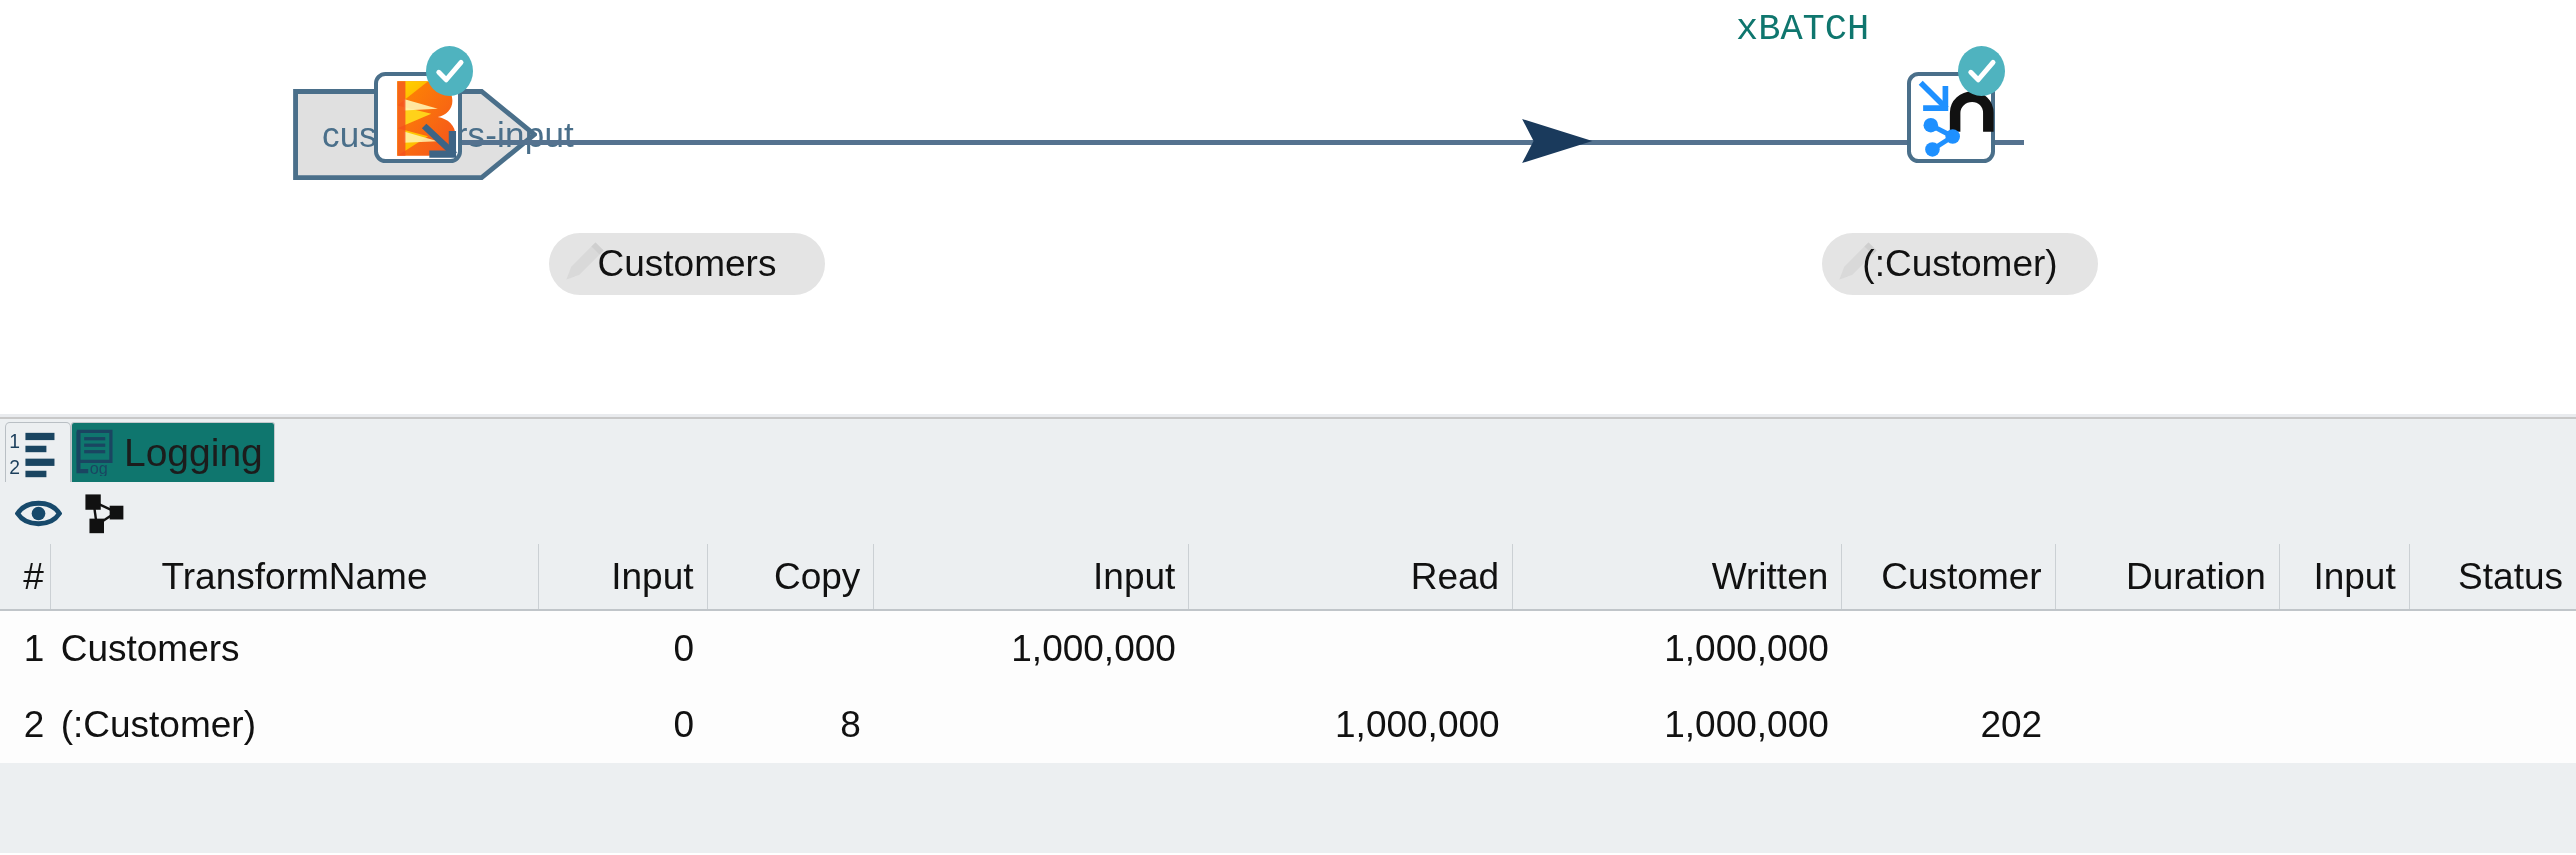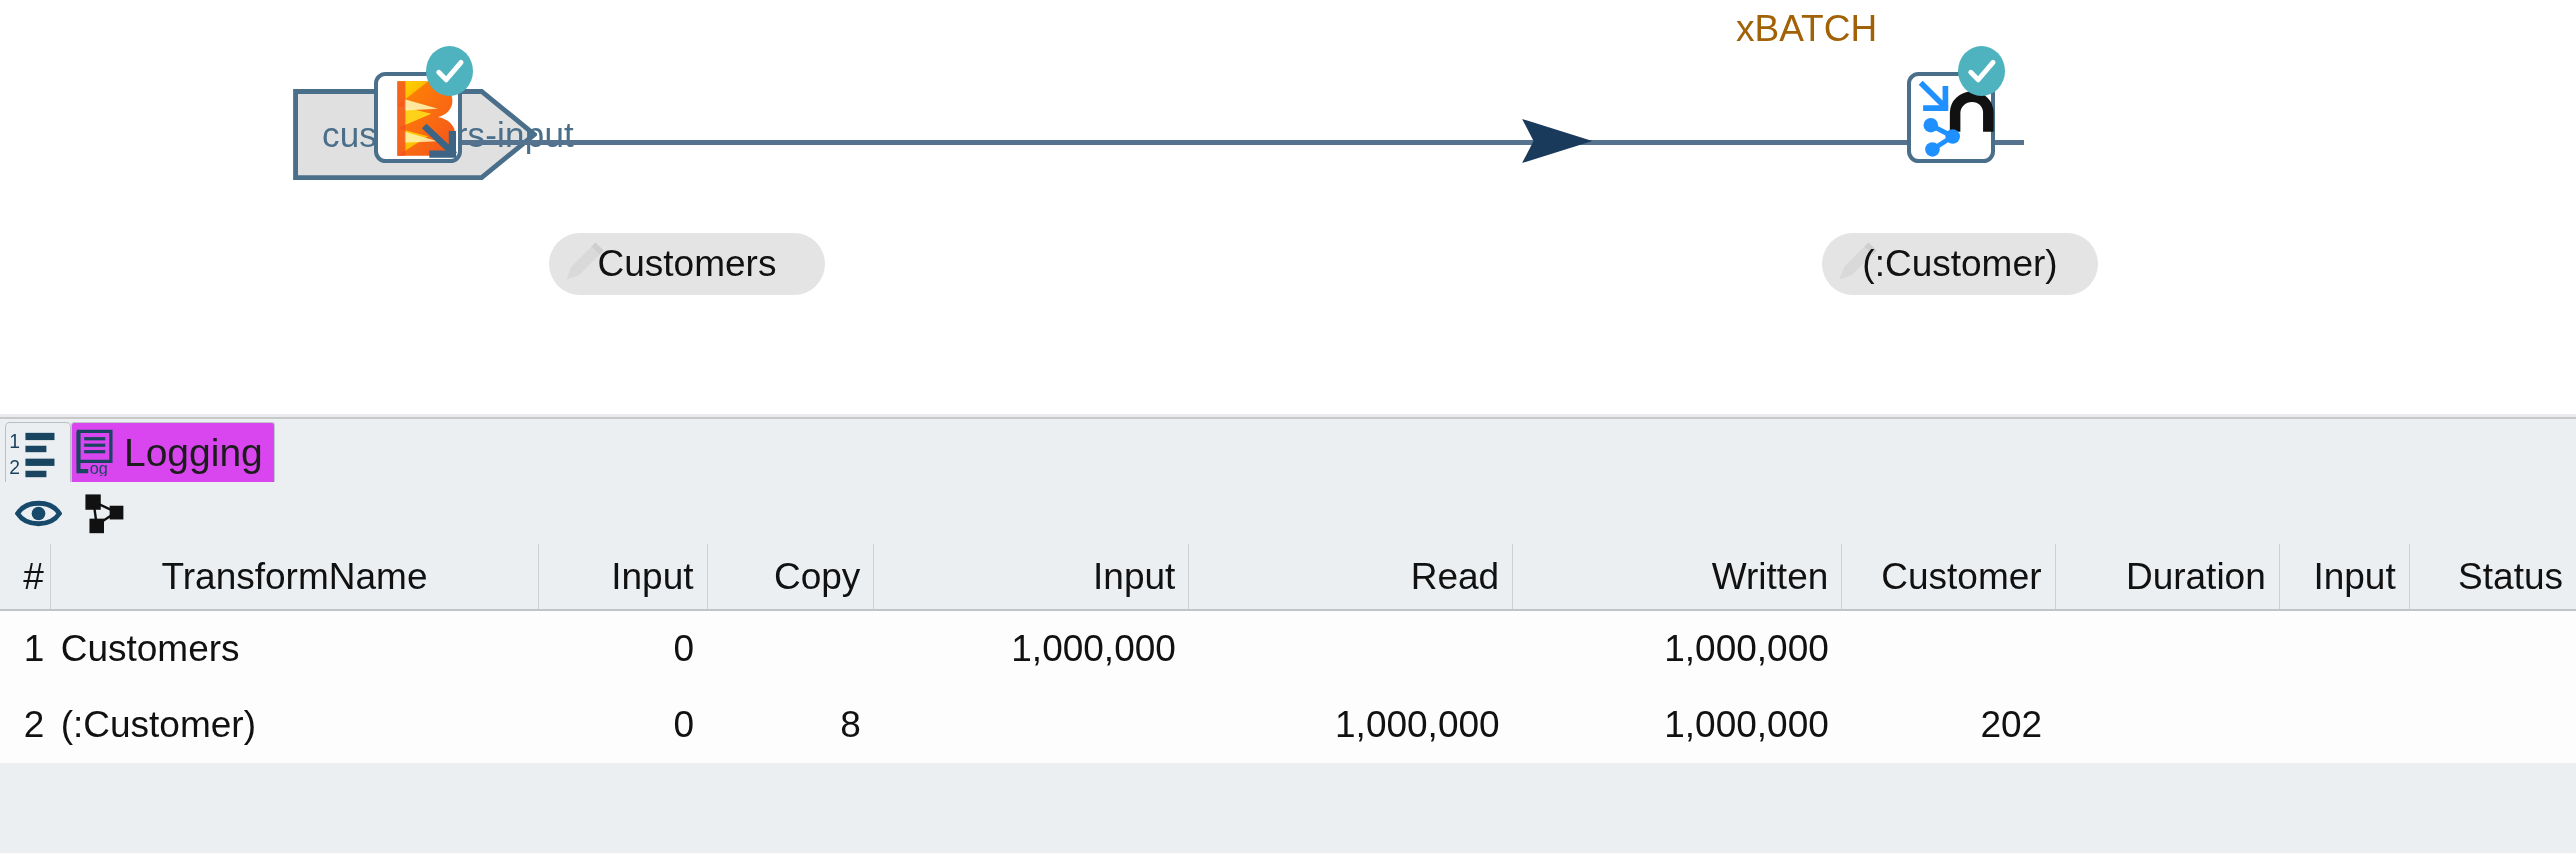--- a/index.html
+++ b/index.html
@@ -119,22 +119,23 @@
     background: #55728f;
   }
   .hop-arrow {
     position: absolute;
   }
 
   
   .node-note {
     position: absolute;
     font-size: 37px;
-    color: #a16207;
-    white-space: nowrap;
+    color: #0f766e;
+    white-space: nowrap;
+    font-family: Liberation Mono, monospace;
   }
 
   
   #bottom {
     position: relative;
     width: 2576px;
     height: 434px;
     background: #eceff1;
     overflow: hidden;
   }
@@ -162,21 +163,21 @@
     position: relative;
   }
   .tab.active {
     background: #eceff1;
     border-top: 1.6px solid #b9bfc4;
     border-left: 1.6px solid #b9bfc4;
     border-right: 1.6px solid #b9bfc4;
     border-radius: 4.9px 4.9px 0 0;
   }
   .tab.inactive {
-    background: #d946ef;
+    background: #0f766e;
     border-top: 1.6px solid #c3c8cc;
     border-left: 1.6px solid #c3c8cc;
     border-right: 1.6px solid #c3c8cc;
     border-radius: 3.3px 3.3px 0 0;
   }
   .tab .tab-icon { display: flex; align-items: center; }
   .tab .tab-icon svg { display: block; }
 
   
   .tab-toolbar {

